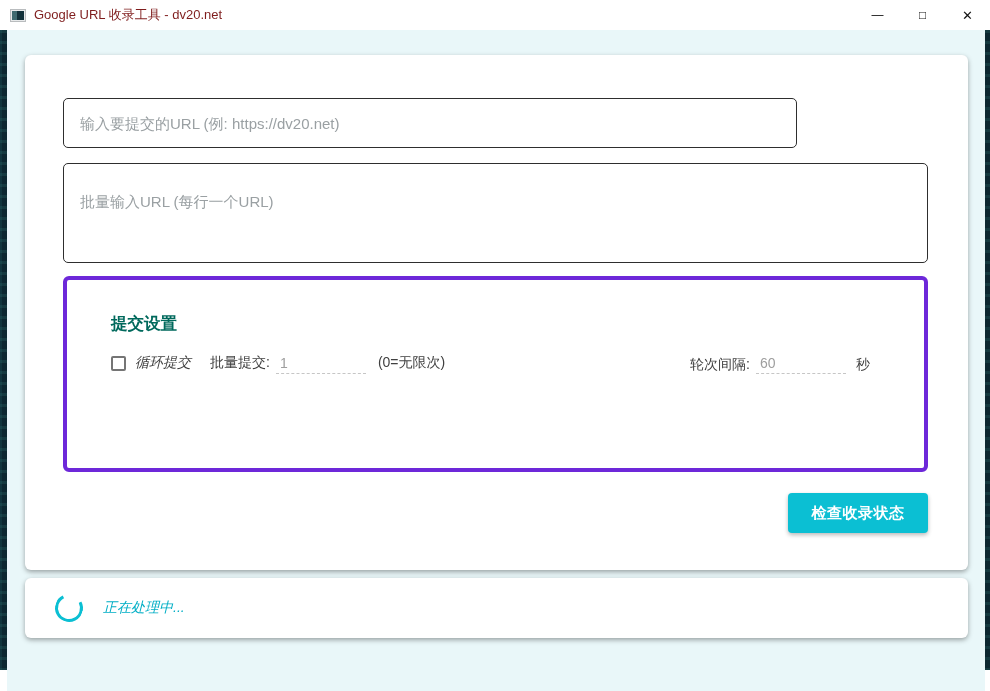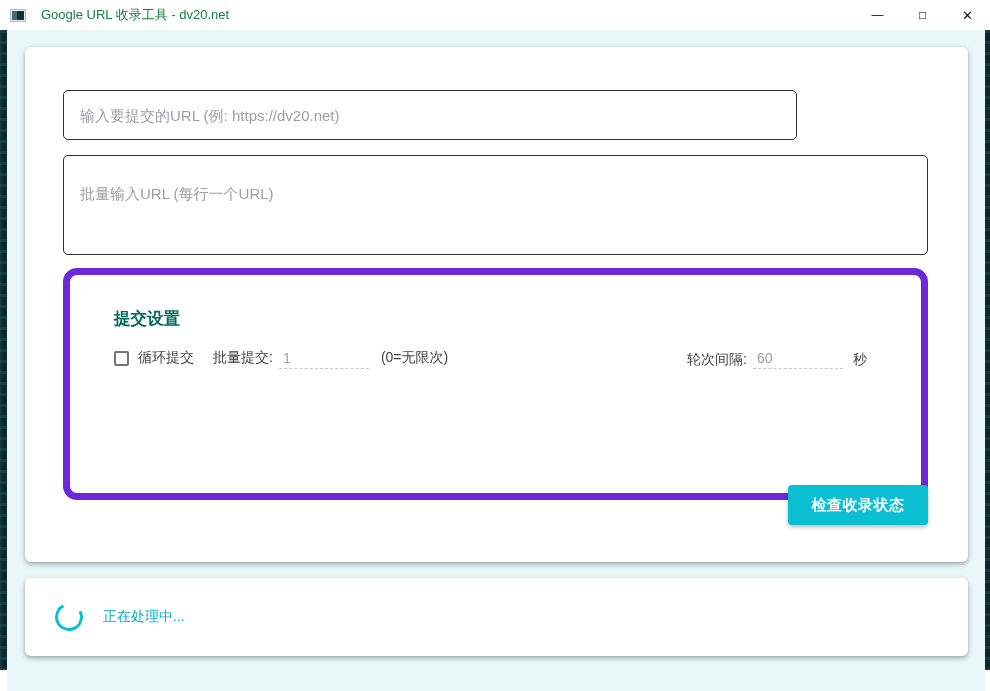--- a/index.html
+++ b/index.html
@@ -6,57 +6,57 @@
     --accent:#0bbfd3; --heading:#00695c; --status-text:#00aec5;
     --panel-bg:#e9f7f9; --desktop-bg:#0c2730;
   }
   *{box-sizing:border-box; font-family:"Liberation Sans","DejaVu Sans",sans-serif;}
   html,body{margin:0;padding:0;}
   body{width:990px;height:691px;overflow:hidden;background:#fff;position:relative;}
 
   
   .titlebar{position:absolute;top:0;left:0;width:990px;height:30px;background:#fff;display:flex;align-items:center;z-index:5;}
   .app-icon{width:16px;height:13px;margin-left:10px;border:1px solid #b9bcbe;background:linear-gradient(90deg,#3f6a70 0 6px,#12313a 6px);box-shadow:inset 0 0 0 1px #e8eaeb;}
-  .app-title{margin-left:15px;font-size:13px;color:#15803d;}
+  .app-title{margin-left:8px;font-size:13px;color:#7f1d1d;}
   .win-controls{margin-left:auto;display:flex;height:30px;}
   .win-btn{width:45px;height:30px;display:flex;align-items:center;justify-content:center;color:#111;cursor:default;}
   .win-btn.min{font-size:12px;}
   .win-btn.max{font-size:12px;}
   .win-btn.close{font-size:13px;}
 
   
   .desktop{position:absolute;top:30px;left:0;width:990px;height:640px;
     background:
       repeating-linear-gradient(180deg, rgba(46,114,110,0.25) 0 3px, transparent 3px 11px),
       repeating-linear-gradient(90deg, rgba(22,66,74,0.5) 0 2px, transparent 2px 9px),
       var(--desktop-bg);}
   .panel{position:absolute;top:30px;left:7px;right:5px;bottom:0;background:var(--panel-bg);}
 
   
   .card{position:absolute;left:18px;width:943px;background:#fff;border-radius:6px;box-shadow:0 2px 5px rgba(0,0,0,0.35);}
-  .main-card{top:17px;height:515px;}
-  .status-card{top:548px;height:78px;display:flex;align-items:center;padding-left:30px;}
+  .main-card{top:25px;height:515px;}
+  .status-card{top:548px;height:60px;display:flex;align-items:center;padding-left:30px;font-style:italic;}
 
   
   .url-row{position:absolute;top:43px;left:38px;right:40px;height:50px;}
   .url-input{position:absolute;left:0;top:0;width:734px;height:50px;border:1px solid #2e2e2e;border-radius:5px;padding:0 16px;font-size:15px;color:#333;outline:none;background:#fff;}
   .url-input::placeholder{color:#9aa0a3;}
   .btn{border:none;border-radius:4px;background:var(--accent);color:#fff;font-weight:bold;font-size:15px;box-shadow:0 2px 4px rgba(0,0,0,0.28);cursor:pointer;letter-spacing:0.5px;}
   .submit-url-btn{position:absolute;right:0;top:5px;width:120px;height:40px;}
 
   
   .batch-textarea{position:absolute;top:108px;left:38px;width:865px;height:100px;border:1px solid #2e2e2e;border-radius:5px;padding:29px 16px;font-size:15px;color:#333;resize:none;outline:none;background:#fff;}
   .batch-textarea::placeholder{color:#9aa0a3;}
 
   
-  .settings-box{position:absolute;top:221px;left:38px;width:865px;height:232px;border:7px solid #6d28d9;border-radius:14px;background:#fff;}
+  .settings-box{position:absolute;top:221px;left:38px;width:865px;height:196px;border:4px solid #6d28d9;border-radius:6px;background:#fff;}
   .settings-title{position:absolute;top:33px;left:44px;font-size:16.5px;font-weight:bold;color:var(--heading);}
   .settings-row{position:absolute;top:68px;left:44px;right:54px;height:30px;display:flex;align-items:center;font-size:14px;color:#3f3f3f;}
   .checkbox{width:15px;height:15px;border:2px solid #757575;border-radius:2px;background:#fff;margin-right:9px;flex:none;cursor:pointer;}
-  .loop-label{margin-right:19px;}
+  .loop-label{margin-right:19px;font-style:italic;}
   .dashed-input{width:90px;border:none;border-bottom:1px dashed #c6c6c6;font-size:14px;color:#9e9e9e;padding:2px 4px;margin:0 6px;outline:none;background:transparent;}
   .hint{color:#404040;margin-left:6px;}
   .right-group{margin-left:auto;display:flex;align-items:flex-end;}
   .unit{margin-left:4px;}
 
   .advanced-bar{position:absolute;top:117px;left:24px;right:23px;height:46px;background:#f5f5f5;border-radius:4px;display:flex;align-items:center;padding:0 20px;cursor:pointer;}
   .advanced-label{font-size:14.5px;color:#3c3c3c;}
   .chevron{margin-left:auto;display:flex;align-items:center;}
 
   

